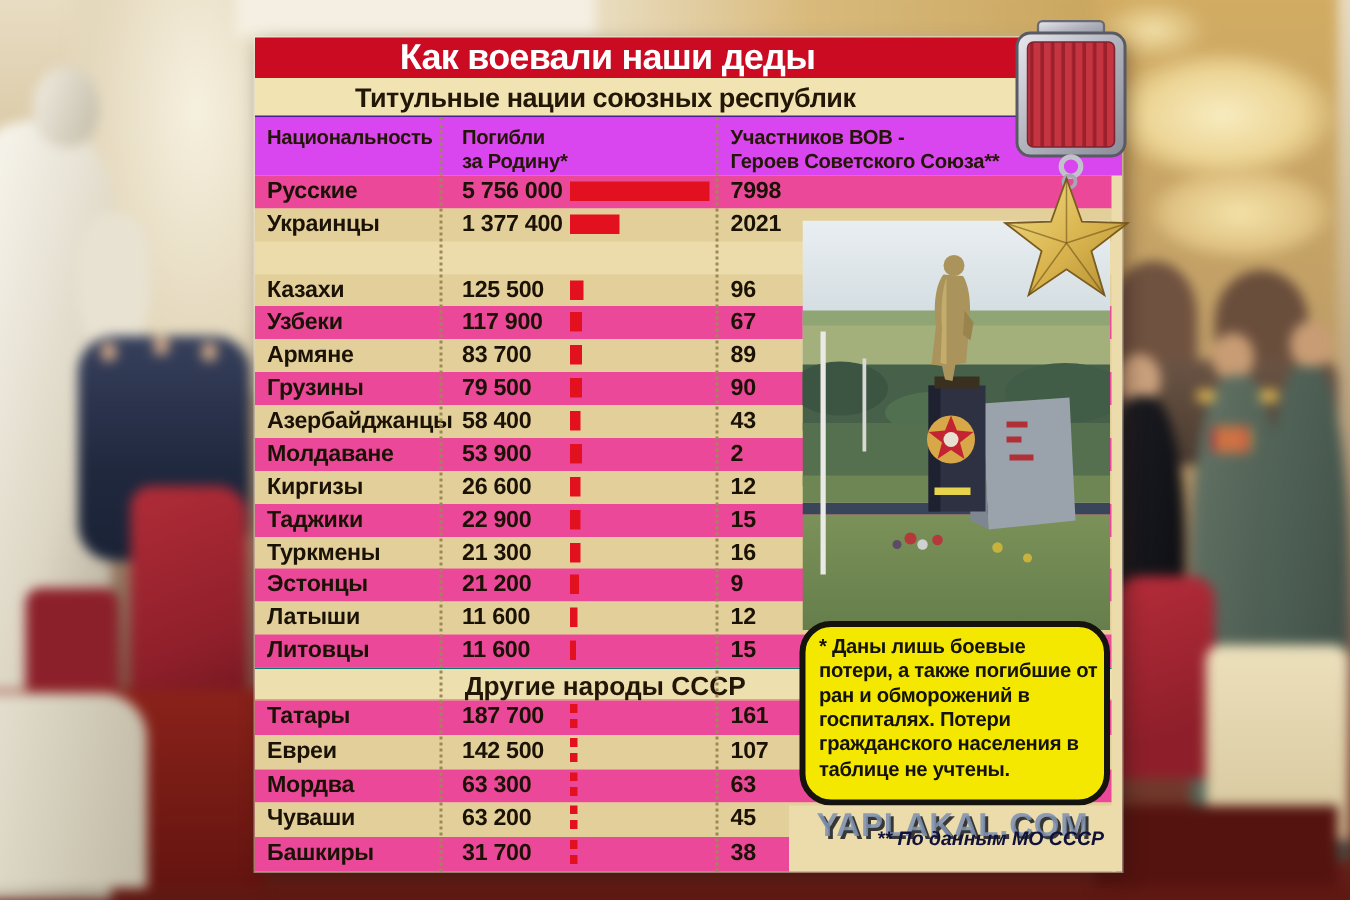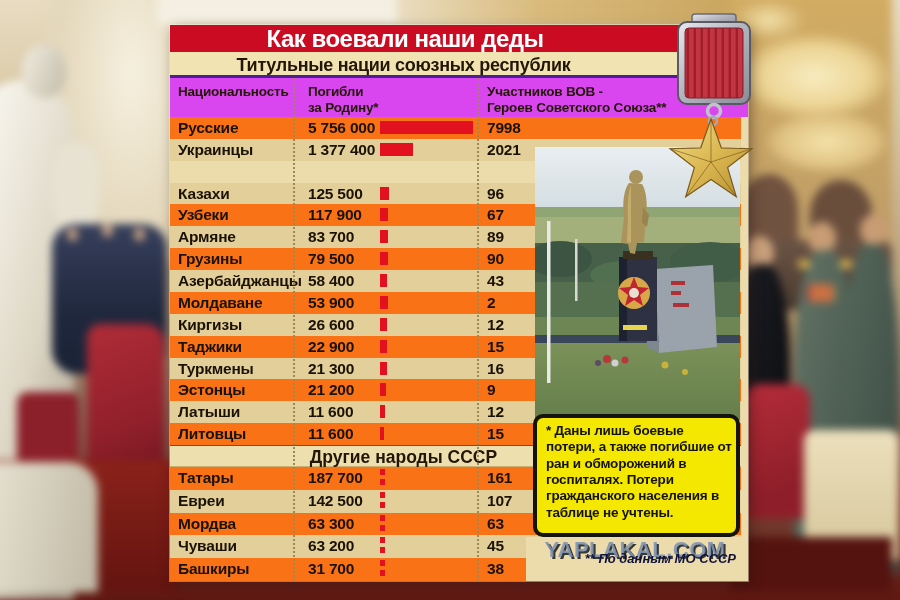--- a/index.html
+++ b/index.html
@@ -11,45 +11,45 @@
   #bg-blur{position:absolute;inset:-8px;filter:blur(4px);}
   .bgshape{position:absolute;}
   
   #panel{position:absolute;left:170px;top:25px;width:578px;height:556px;z-index:2;
          background:#ecdcab;box-shadow:0 0 0 1px rgba(250,245,225,.45),3px 4px 12px rgba(40,20,10,.45);}
   .banner{position:absolute;left:0;top:0;width:578px;height:27px;background:#cb0b22;
           color:#ffffff;font-weight:bold;font-size:24px;line-height:27px;text-align:center;
           padding-right:108px;box-sizing:border-box;letter-spacing:-0.5px;}
   .subtitle{position:absolute;left:0;top:27px;width:578px;height:26px;background:#f2e4b2;
             color:#221606;font-weight:bold;font-size:18px;line-height:26px;text-align:center;
-            padding-right:111px;box-sizing:border-box;border-bottom:3px solid #4c1d95;letter-spacing:-0.3px;}
+            padding-right:111px;box-sizing:border-box;border-bottom:1px solid #4c1d95;letter-spacing:-0.3px;}
   .headband{position:absolute;left:0;top:53px;width:578px;height:39px;background:#d946ef;
             color:#221606;font-weight:bold;font-size:13.5px;line-height:1.18;}
   .hcell{position:absolute;top:6px;white-space:pre-line;letter-spacing:-0.2px;}
   .hc1{left:8px;} .hc2{left:138px;} .hc3{left:317px;}
   .sep{position:absolute;top:53px;height:503px;width:0;border-left:2px dotted #9b8a58;z-index:2;}
   .sep1{left:123px;} .sep2{left:307px;}
   
   #rows{position:absolute;inset:0;z-index:1;}
   .trow{position:absolute;left:0;width:571px;color:#1b1206;font-weight:bold;font-size:15.5px;letter-spacing:-0.2px;}
-  .trow.light{background:#f97316;text-align:center;} .trow.dark{background:#e2cf9a;}
+  .trow.light{background:#ec4899;text-align:center;} .trow.dark{background:#e2cf9a;}
   .trow span{position:absolute;top:0;}
   .nat{left:8px;} .deaths{left:138px;} .heroes{left:317px;}
   .bar{position:absolute;left:210px;top:4px;height:13px;background:#e3101f;}
   .bar.dashed{top:2px;height:19px;width:5px;
       background:repeating-linear-gradient(180deg,#e3101f 0 6px,rgba(0,0,0,0) 6px 10px);}
   .section2{position:absolute;left:0;top:420px;width:571px;height:22px;background:#eedfae;
             border-top:1px solid #0f766e;border-bottom:1px solid #c9b176;color:#221606;
             font-weight:bold;font-size:17.5px;line-height:22px;text-align:center;
             padding-right:104px;box-sizing:border-box;}
   
   #photo{position:absolute;left:365px;top:122px;width:205px;height:273px;z-index:3;}
   
   #note{position:absolute;left:363px;top:389px;width:207px;height:123px;z-index:4;
-        background:#f4e800;border:4px solid #15130e;border-radius:10px;box-sizing:border-box;
+        background:#f4e800;border:4px solid #15130e;border-radius:21px;box-sizing:border-box;
         padding:5px 4px 0 9px;color:#141204;font-weight:bold;font-size:13.5px;line-height:1.21;letter-spacing:-0.2px;}
   
   #patch{position:absolute;left:356px;top:512px;width:218px;height:44px;background:#ecdcab;z-index:4;}
   .watermark{position:absolute;left:0;top:0;width:100%;text-align:center;
              font-size:22px;font-weight:bold;letter-spacing:.5px;
              color:rgba(126,146,178,.88);text-shadow:2px 2px 0 rgba(10,15,25,.8);}
   .source{position:absolute;top:15px;right:8px;text-align:right;font-size:13px;font-style:italic;
           font-weight:bold;color:#10123a;line-height:1.12;z-index:2;}
   
   #medal{position:absolute;left:668px;top:12px;width:92px;height:196px;z-index:6;}

